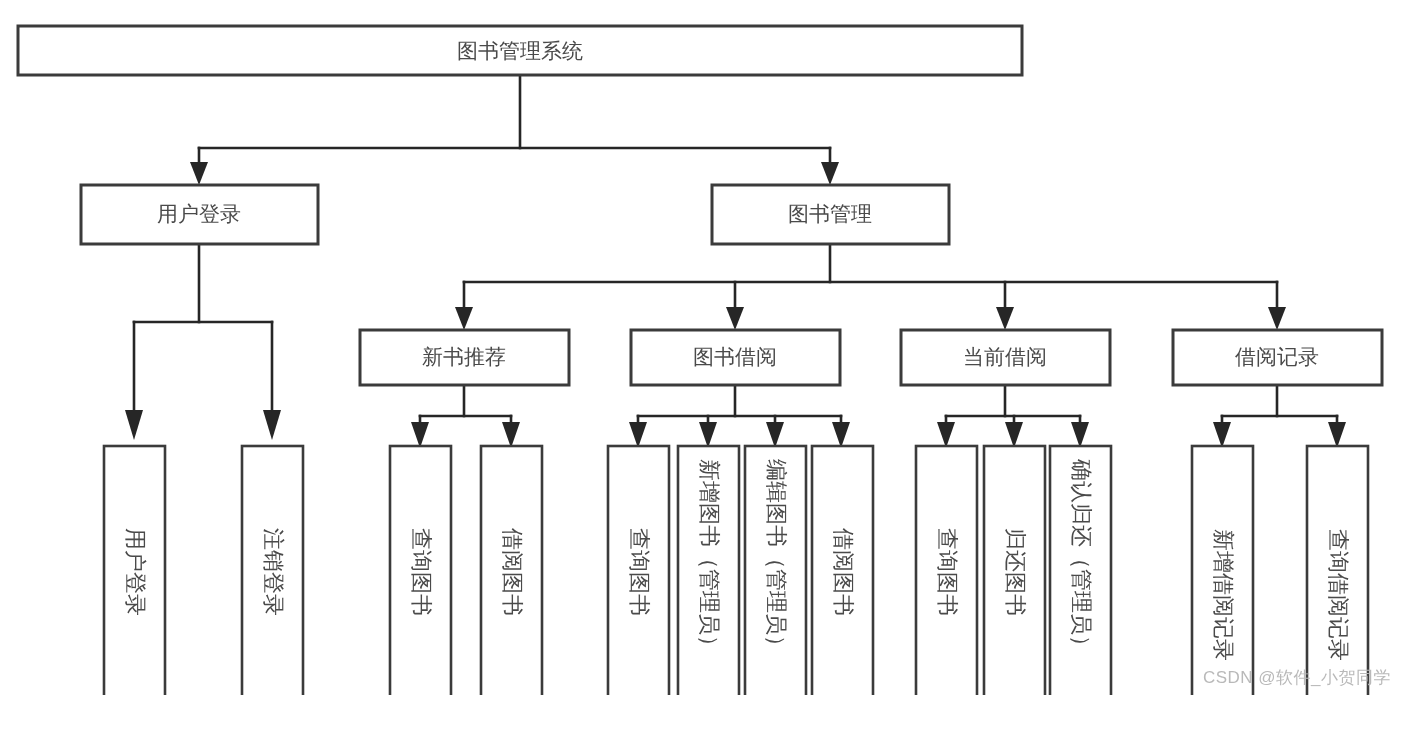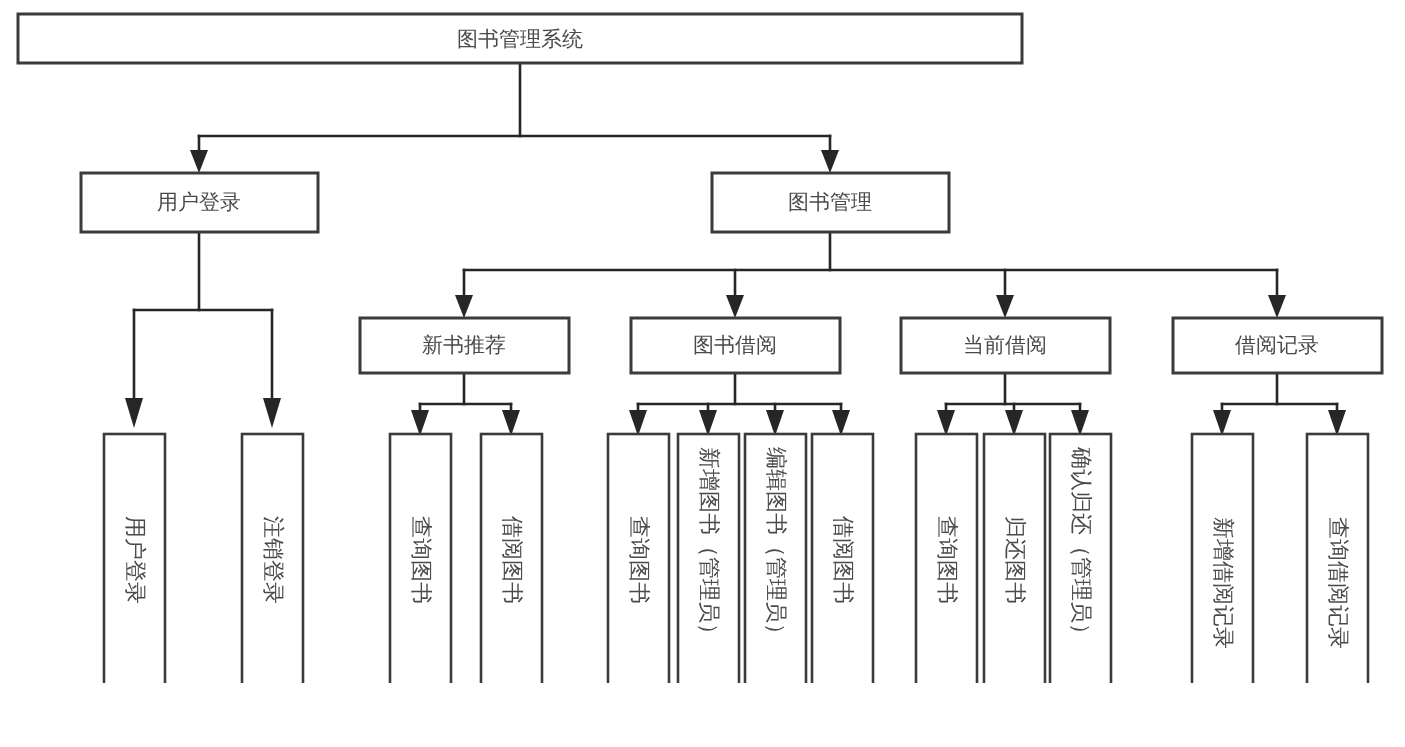--- a/index.html
+++ b/index.html
@@ -10,20 +10,21 @@
   }
   body {
     font-family: "Liberation Sans", "DejaVu Sans", sans-serif;
   }
   #diagram-root {
     position: relative;
     width: 1405px;
     height: 683px;
     background: #ffffff;
     overflow: hidden;
+    margin-top: 12px;
   }
   svg#tree-svg {
     position: absolute;
     inset: 0;
     width: 1405px;
     height: 747px;
     display: block;
   }
   .node-rect {
     fill: #ffffff;
@@ -237,14 +238,15 @@
       <text class="leaf-label" transform="translate(1223,517) rotate(90)" x="0" y="7" style="text-anchor:start">新增借阅记录</text>
     </g>
 
     <g>
       <rect class="node-rect-thin" x="1307" y="434" width="61" height="301"></rect>
       <text class="leaf-label" transform="translate(1338,517) rotate(90)" x="0" y="7" style="text-anchor:start">查询借阅记录</text>
     </g>
 
   </svg>
 
+  <div class="watermark">CSDN @软件_小贺同学</div>
 
 </div>
 
 </body></html>

